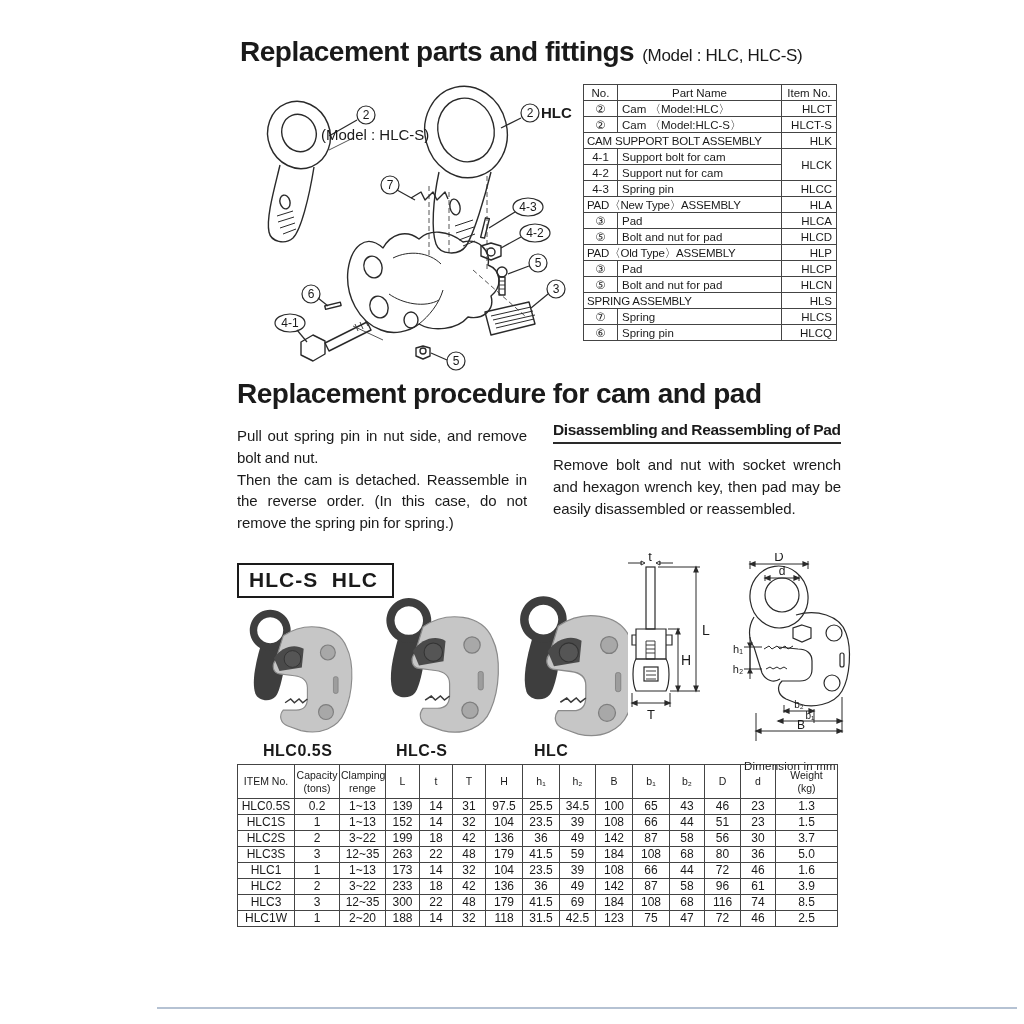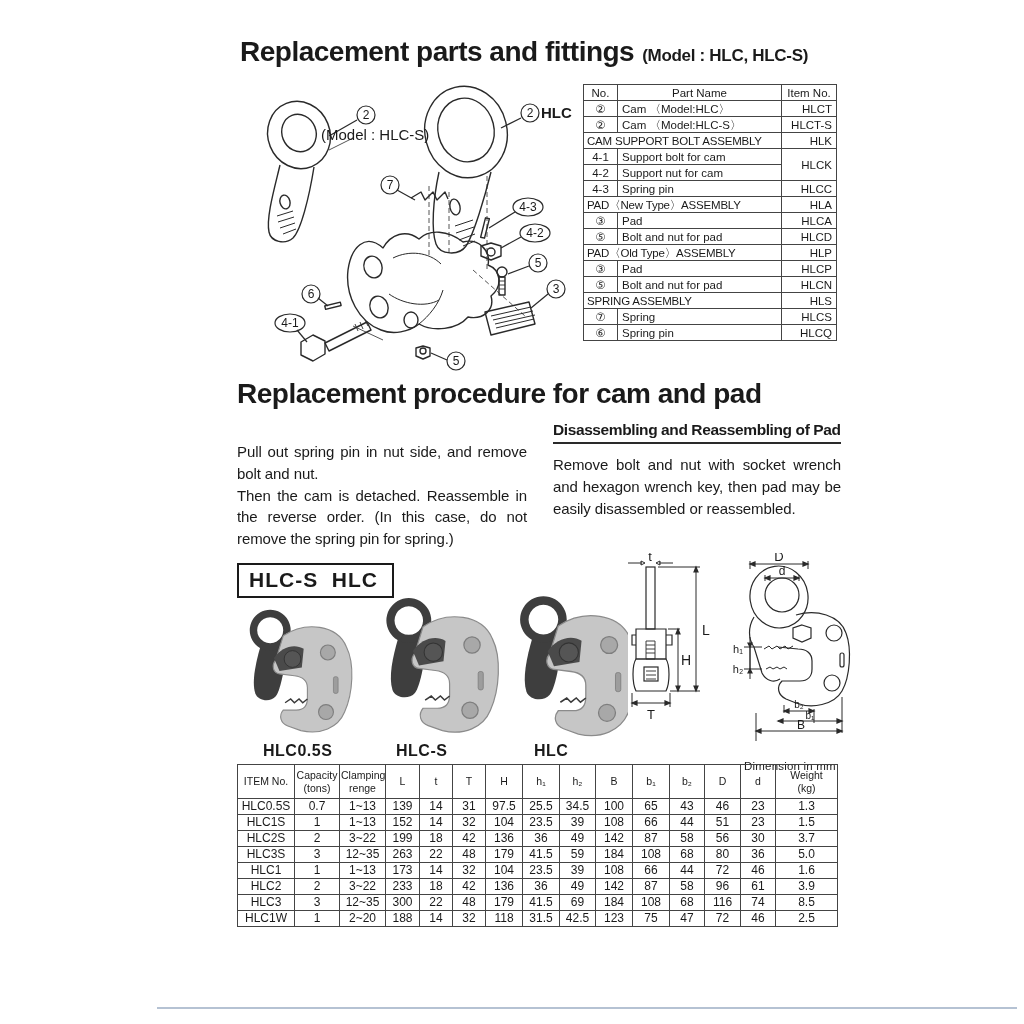--- a/index.html
+++ b/index.html
@@ -6,21 +6,21 @@
   html,body { background:#e8e8e8; }
   #page {
     position:relative; width:1024px; height:1024px; background:#ffffff;
     font-family:"Liberation Sans","DejaVu Sans",sans-serif; color:#1a1a1a;
     overflow:hidden; margin:0 auto;
   }
   .abs { position:absolute; }
 
   
   .main-title { font-size:28px; font-weight:bold; letter-spacing:-0.5px; white-space:nowrap; }
-  .title-model { font-size:17px; font-weight:bold; margin-left:8px; letter-spacing:-0.3px; }
+  .title-model { font-size:17px; font-weight:normal; margin-left:8px; letter-spacing:-0.3px; }
 
   
   table.parts { border-collapse:collapse; width:253px; table-layout:fixed; font-size:11.5px; }
   table.parts th, table.parts td {
     border:1px solid #444; padding:0 4px; height:16px; line-height:14px;
     font-weight:normal; overflow:hidden; white-space:nowrap;margin-top:47px;
   }
   table.parts th { text-align:center; }
   table.parts td.no { text-align:center; padding:0 1px; }
   table.parts td.name { text-align:left; }
@@ -243,21 +243,21 @@
           <td class="no">⑥</td>
           <td class="name">Spring pin</td>
           <td class="item">HLCQ</td>
         </tr>
       </tbody>
   </table>
 
   <div class="abs main-title" style="left:237px; top:378px;">Replacement procedure for cam and pad</div>
 
   <div class="abs" style="left:237px; top:421px; width:290px;">
-    <div class="proc-text" style="margin-top:20px;">Pull out spring pin in nut side, and remove bolt and nut.
+    <div class="proc-text" style="margin-top:4px;">Pull out spring pin in nut side, and remove bolt and nut.
 Then the cam is detached. Reassemble in the reverse order. (In this case, do not remove the spring pin for spring.)</div>
   </div>
   <div class="abs" style="left:553px; top:421px; width:288px;">
     <span class="sub-head">Disassembling and Reassembling of Pad</span>
     <div class="proc-text" style="margin-top:10px;">Remove bolt and nut with socket wrench and hexagon wrench key, then pad may be easily disassembled or reassembled.</div>
   </div>
 
   <div class="abs models-box" style="left:237px; top:563px;">HLC-S  HLC</div>
 
   <svg class="abs" style="left:233px; top:592px;" width="395" height="150" viewBox="0 0 395 150">
@@ -379,21 +379,21 @@
           <th>b₂</th>
           <th>D</th>
           <th>d</th>
           <th>Weight
 (kg)</th>
         </tr>
       </thead>
     <tbody>
         <tr>
           <td>HLC0.5S</td>
-          <td>0.7</td>
+          <td>0.2</td>
           <td>1~13</td>
           <td>139</td>
           <td>14</td>
           <td>31</td>
           <td>97.5</td>
           <td>25.5</td>
           <td>34.5</td>
           <td>100</td>
           <td>65</td>
           <td>43</td>

